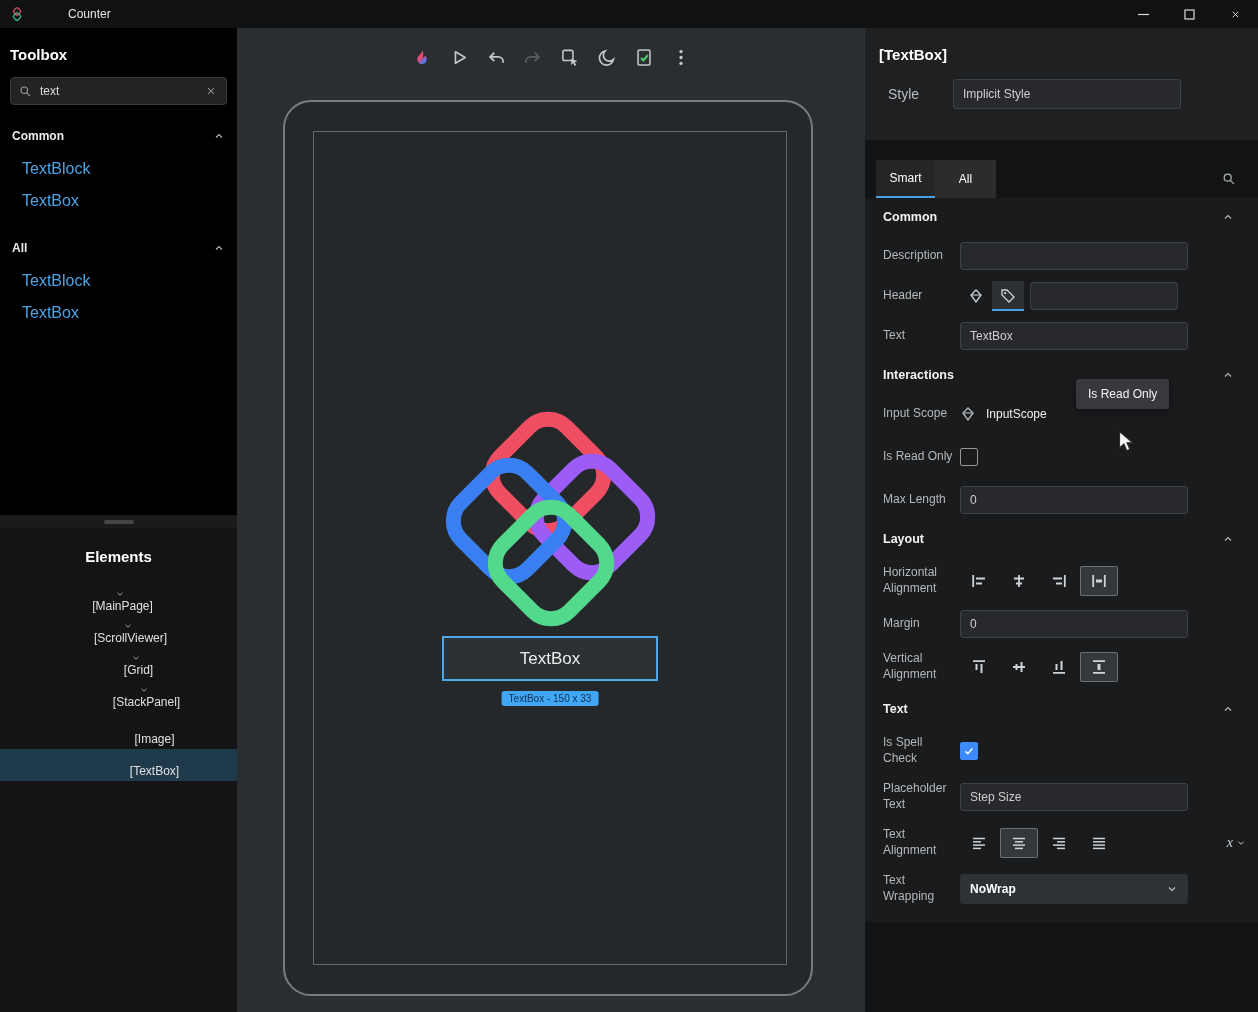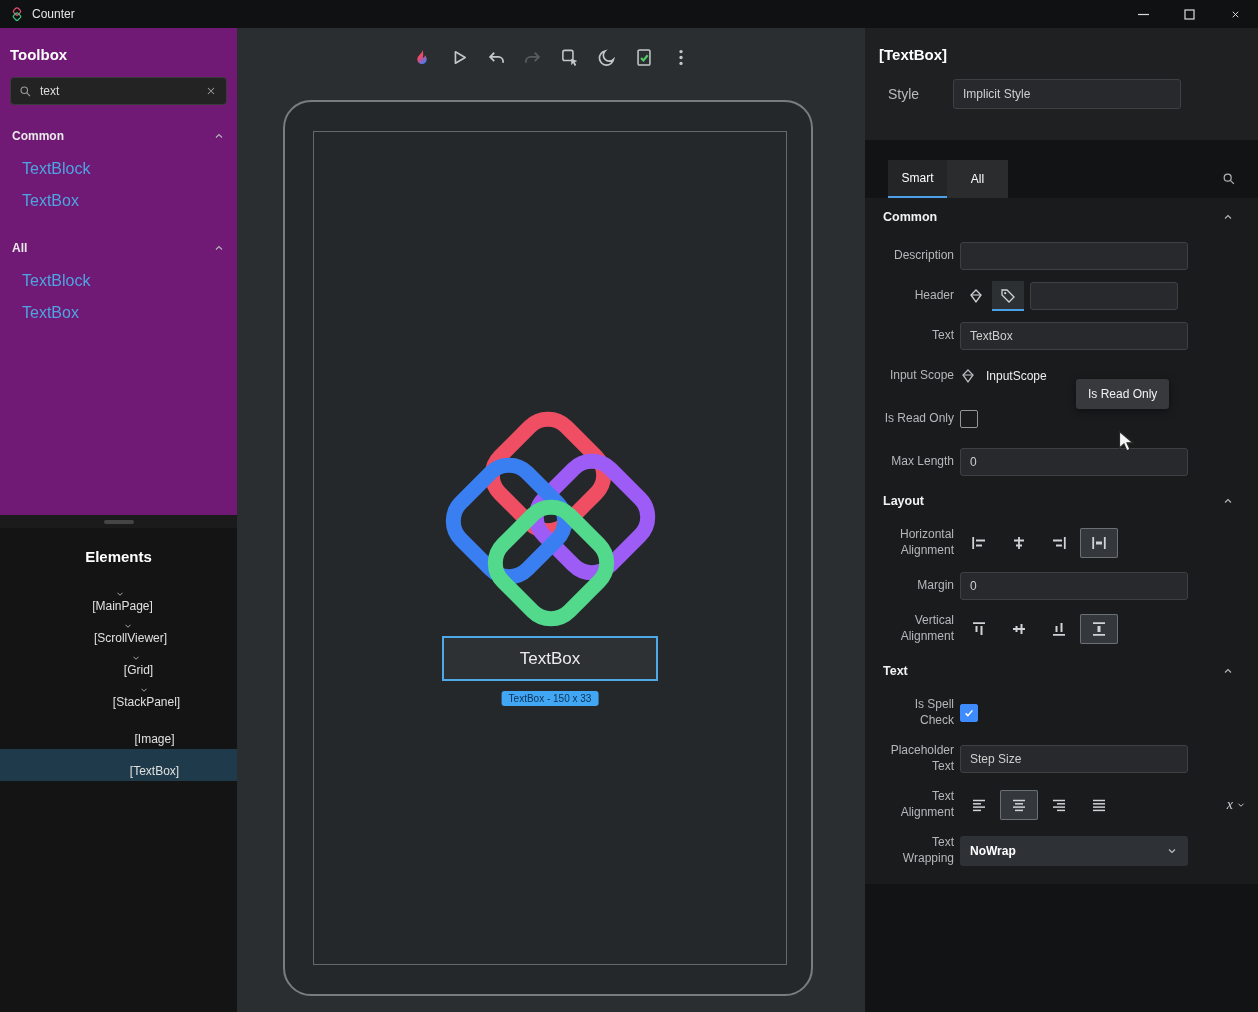--- a/index.html
+++ b/index.html
@@ -1,33 +1,33 @@
 <!DOCTYPE html>
 <html><head>
 <meta charset="utf-8">
 <style>
   * { margin:0; padding:0; box-sizing:border-box; }
   html,body { width:1258px; height:1012px; overflow:hidden; background:#2b2e31;
               font-family:"Liberation Sans", sans-serif; }
   .app { position:relative; width:1258px; height:1012px; display:flex; flex-direction:column; }
 
   
-  .titlebar { flex:0 0 28px; background:#101113; display:flex; align-items:center; color:#e6e6e6; }
+  .titlebar { flex:0 0 28px; background:#101113; display:flex; align-items:center; color:#e6e6e6;gap:36px; }
   .titlebar .appicon { width:14px; height:14px; margin:0 8px 0 10px; }
   .titlebar .ttl { font-size:12px; }
   .wbtns { margin-left:auto; display:flex; height:28px; }
   .wbtn { width:46px; height:28px; display:flex; align-items:center; justify-content:center; color:#dcdcdc; }
   .wbtn svg { width:11px; height:11px; }
 
   
   .body { flex:1; display:flex; min-height:0; }
 
   
   .sidebar { width:237px; flex:0 0 237px; display:flex; flex-direction:column; background:#151515; color:#e4e4e4; }
-  .toolbox { height:487px; flex:0 0 487px; background:#701a75; }
+  .toolbox { height:487px; flex:0 0 487px; background:#000000; }
   .panel-title { font-size:15px; font-weight:bold; color:#fff; padding:18px 10px 14px 10px; }
   .searchbox { margin:0 10px; height:28px; background:#232323; border:1px solid #3a3a3a; border-radius:4px;
                display:flex; align-items:center; }
   .searchbox svg.mag { width:13px; height:13px; margin:0 8px; color:#9a9a9a; }
   .searchbox input { flex:1; background:transparent; border:none; outline:none; color:#dddddd; font-size:12px;
                      font-family:"Liberation Sans",sans-serif; }
   .searchbox .clr { width:12px; height:12px; margin-right:9px; color:#9a9a9a; }
   .sechead { height:34px; margin-top:14px; display:flex; align-items:center; padding:0 12px; }
   .sechead .lbl { font-size:12px; font-weight:bold; color:#eaeaea; }
   .sechead .chev { margin-left:auto; width:12px; height:12px; color:#b5b5b5; }
@@ -61,32 +61,32 @@
 
   
   .inspector { width:393px; flex:0 0 393px; background:#121314; position:relative; color:#d6d6d6; overflow:hidden; }
   .hcard { height:112px; background:#1f2022; padding:18px 14px 0 14px; }
   .hcard .ititle { font-size:15px; font-weight:bold; color:#ffffff; }
   .stylerow { display:flex; align-items:center; margin-top:16px; }
   .stylerow .lab { width:74px; font-size:14px; color:#b9bcbe; padding-left:9px; }
   input.std { width:228px; height:28px; background:#27292c; border:1px solid #3e4144; border-radius:3px;
               color:#cfcfcf; font-size:12px; padding:0 9px; outline:none; font-family:"Liberation Sans",sans-serif; }
   input.std.h30 { height:30px; }
-  .tabsrow { height:38px; margin-top:20px; display:flex; align-items:stretch; padding-left:23px; }
+  .tabsrow { height:38px; margin-top:20px; display:flex; align-items:stretch; padding-left:11px; }
   .tab { display:flex; align-items:center; justify-content:center; font-size:12px; color:#ffffff; }
   .tab.smart { width:59px; background:#232527; border-bottom:2px solid #4ba0e8; }
   .tab.all { width:61px; background:#2a2c2e; }
   .tabsrow .tsearch { margin-left:auto; margin-right:22px; align-self:center; width:14px; height:14px; color:#b0b3b5; }
   .content { background:#1a1b1d; padding-bottom:10px; }
   .ishead { height:38px; display:flex; align-items:center; padding:0 24px 0 18px; }
   .ishead .lbl { font-size:12.5px; font-weight:bold; color:#f2f2f2; }
   .ishead .chev { margin-left:auto; width:12px; height:12px; color:#b5b5b5; }
   .irow { display:flex; align-items:center; padding-left:18px; min-height:40px; }
   .irow.tall { min-height:46px; }
-  .irow .lab { width:77px; font-size:12px; color:#b5b8ba; line-height:1.3; padding-right:6px;text-align:right; }
+  .irow .lab { width:77px; font-size:12px; color:#b5b8ba; line-height:1.3; padding-right:6px; }
   .cb { width:18px; height:18px; border:1.4px solid #969696; border-radius:2px; display:flex;
         align-items:center; justify-content:center; background:transparent; }
   .cb.on { background:#3d8bfd; border-color:#3d8bfd; }
   .cb svg { width:12px; height:12px; color:#ffffff; }
   .iconbtn { width:32px; height:30px; display:flex; align-items:center; justify-content:center;
              color:#cfd3d6; background:transparent; border:none; }
   .iconbtn svg { width:16px; height:16px; }
   .iconbtn.sel { background:#2c3033; border-bottom:2px solid #4ba0e8; }
   .btngrp { display:flex; gap:2px; }
   .alnbtn { width:38px; height:30px; display:flex; align-items:center; justify-content:center;
@@ -452,20 +452,26 @@
                 <use href="#i-tag"></use>
               </svg>
             </button>
           <input class="std" style="width: 148px; margin-left: 6px;" spellcheck="false" value="">
         </div>
         <div class="irow">
           <span class="lab">Text</span>
           <input class="std" spellcheck="false" value="TextBox" style="">
         </div>
 
+        <div class="ishead">
+          <span class="lbl">Interactions</span>
+          <svg class="chev">
+              <use href="#i-chevup"></use>
+            </svg>
+        </div>
         <div class="irow">
           <span class="lab">Input Scope</span>
           <div class="gemrow">
             <svg>
                 <use href="#i-gem"></use>
               </svg>
             <span class="val">InputScope</span>
           </div>
         </div>
         <div class="irow tall">

